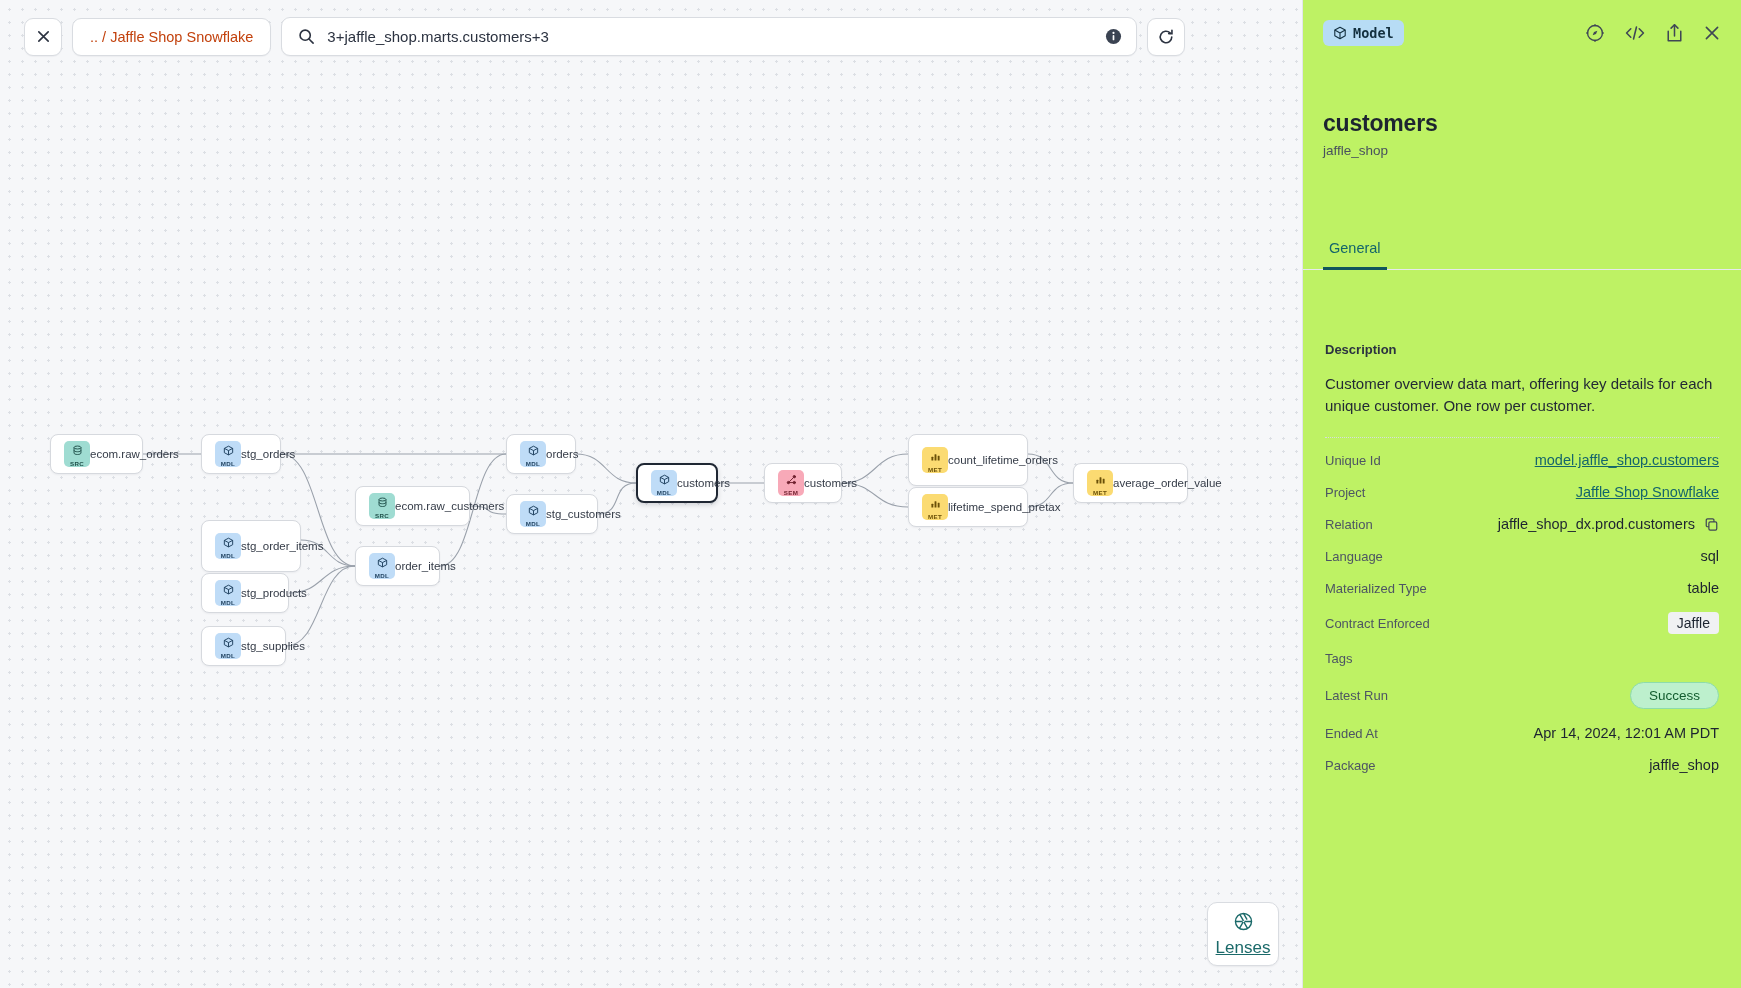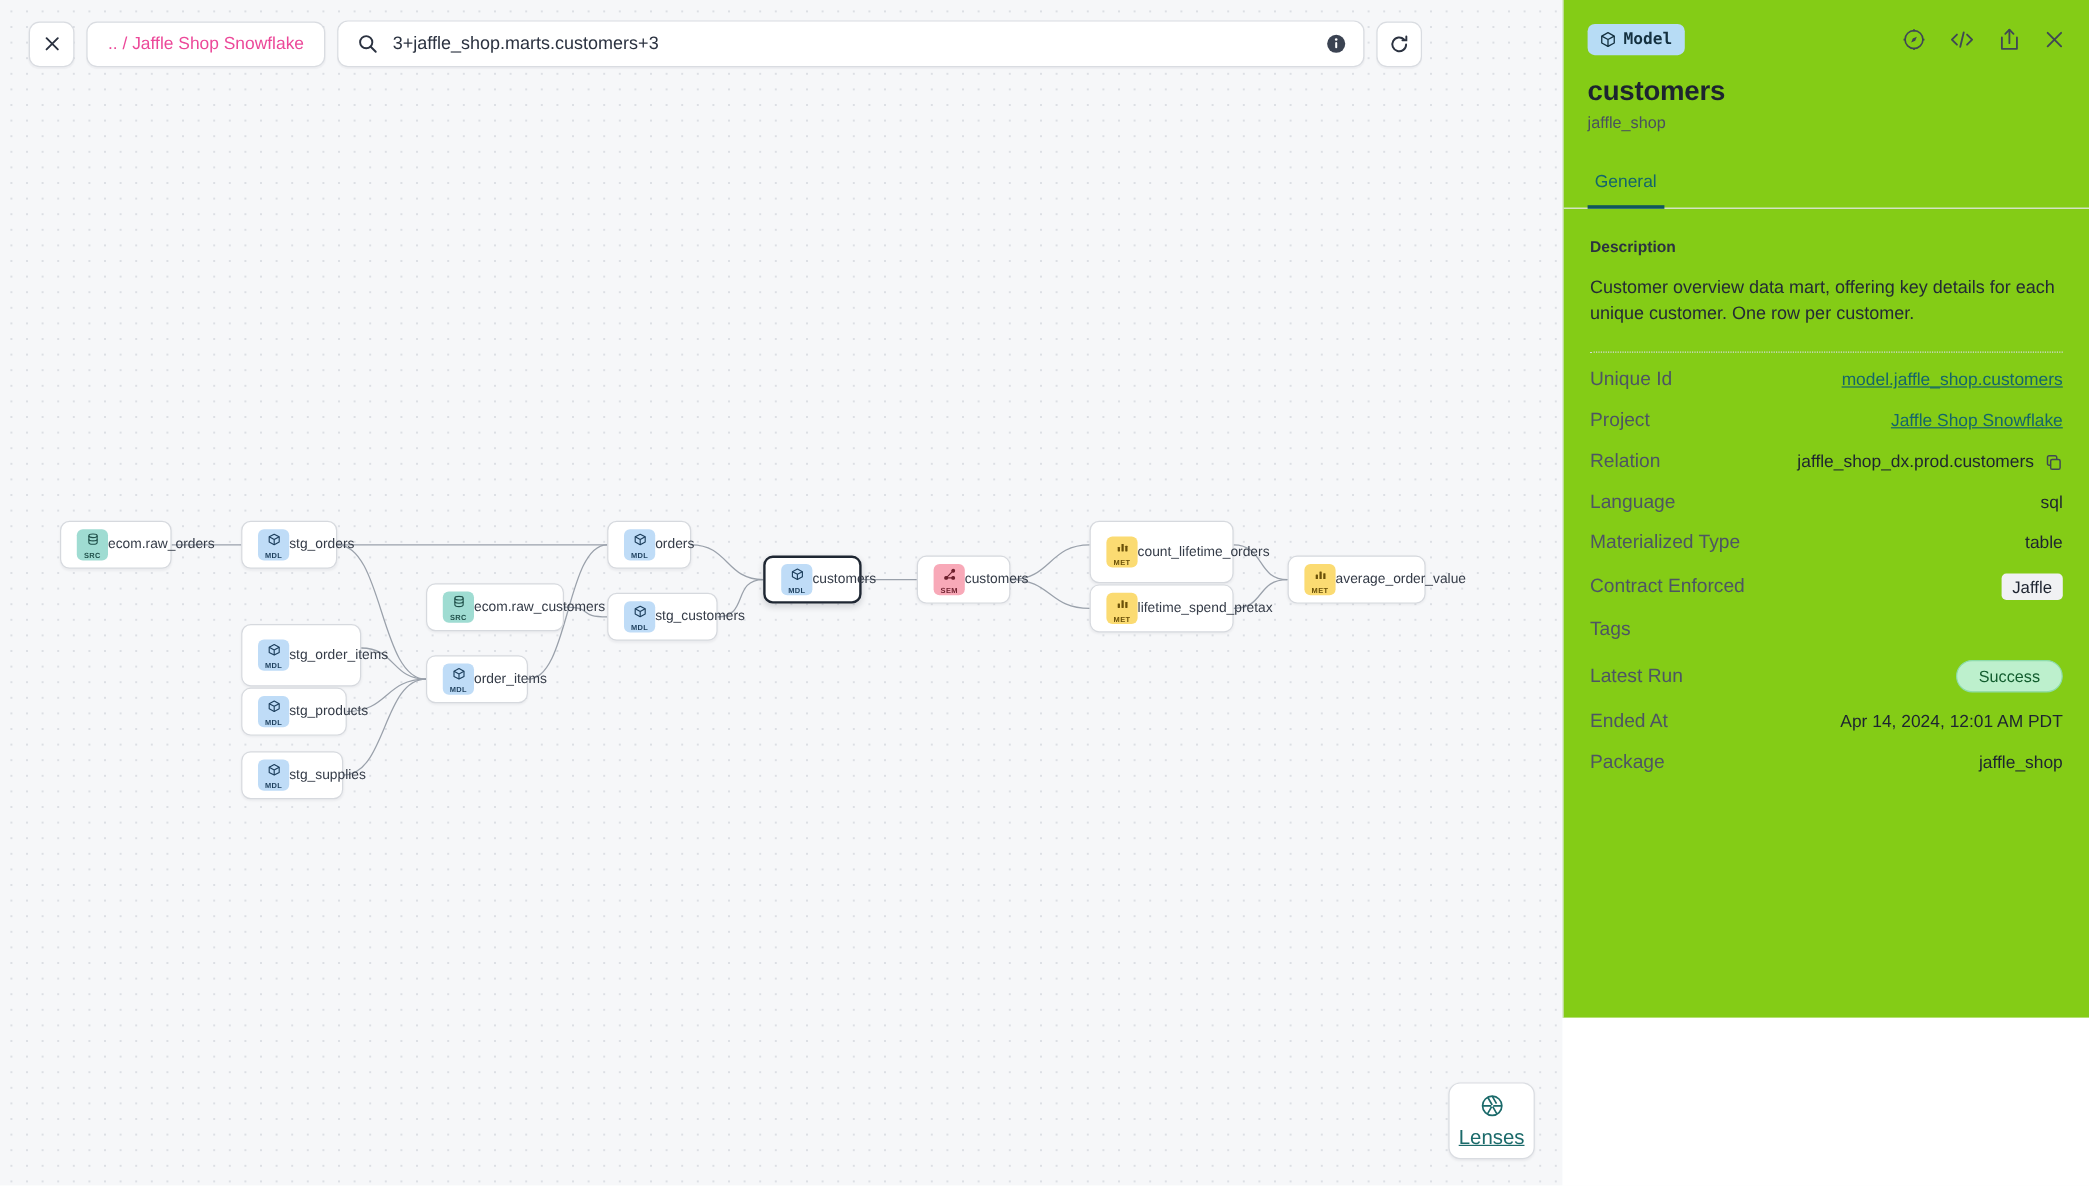--- a/index.html
+++ b/index.html
@@ -35,21 +35,21 @@
     border: 1px solid #d9dce1;
     border-radius: 9px;
     height: 38px;
     display: flex; align-items: center; justify-content: center;
     cursor: pointer;
     box-shadow: 0 1px 1px rgba(16,24,40,.04);
   }
   #close-btn { width: 38px; }
   #breadcrumb-btn {
     padding: 12px 17px;
-    font-size: 14.5px; color: #ec4899; white-space: nowrap;
+    font-size: 14.5px; color: #c2410c; white-space: nowrap;
   }
   #search-wrap {
     background: #fff; border: 1px solid #d9dce1; border-radius: 9px;
     height: 39px; width: 856px;
     display: flex; align-items: center; padding: 0 14px 0 16px;
     box-shadow: 0 1px 1px rgba(16,24,40,.04);
   }
   #search-input {
     flex: 1; border: none; outline: none;
     font-family: "Liberation Sans", sans-serif;
@@ -108,24 +108,25 @@
     background: #fff; border: 1px solid #d9dce1; border-radius: 10px;
     display: flex; flex-direction: column; align-items: center; justify-content: center;
     gap: 6px; cursor: pointer; z-index: 6;
     box-shadow: 0 1px 2px rgba(16,24,40,.06);
   }
   #lenses-label { font-size: 17px; color: #1b6a6a; text-decoration: underline; }
 
   
   #panel {
     flex: 1 1 auto;
-    background: #84cc16;
+    background: #bef264;
     border-left: 1px solid #e3e6ea;
     display: flex; flex-direction: column;
-    height: 848px;
+    height: 988px;
+    gap: 48px;
   }
   #panel-top {
     display: flex; align-items: center; justify-content: space-between;
     padding: 14px 20px 0 20px;
     height: 52px;
   }
   #type-chip {
     background: #b7dcf5; color: #13303f;
     border-radius: 6px; height: 26px;
     display: inline-flex; align-items: center; gap: 6px;
@@ -161,21 +162,21 @@
   }
   #desc-divider {
     border: none; border-top: 1px dotted #d7dbe0;
     margin: 20px 0 6px 0;
   }
 
   .row {
     display: flex; align-items: center; justify-content: space-between;
     min-height: 32px; padding: 8px 0; gap: 16px;
   }
-  .row-key { font-size: 16px; color: #4d5563; white-space: nowrap; }
+  .row-key { font-size: 13px; color: #4d5563; white-space: nowrap; }
   .row-val {
     font-size: 14.5px; color: #1d2430;
     text-align: left; white-space: nowrap;
     display: flex; align-items: center; gap: 9px; margin-left: 48px;
   }
   .row-val.link { color: #14656b; text-decoration: underline; cursor: pointer; }
   .chip-plain {
     background: #f0f1f3; border-radius: 4px;
     padding: 3px 9px; font-size: 14px; color: #1d2430;
   }

